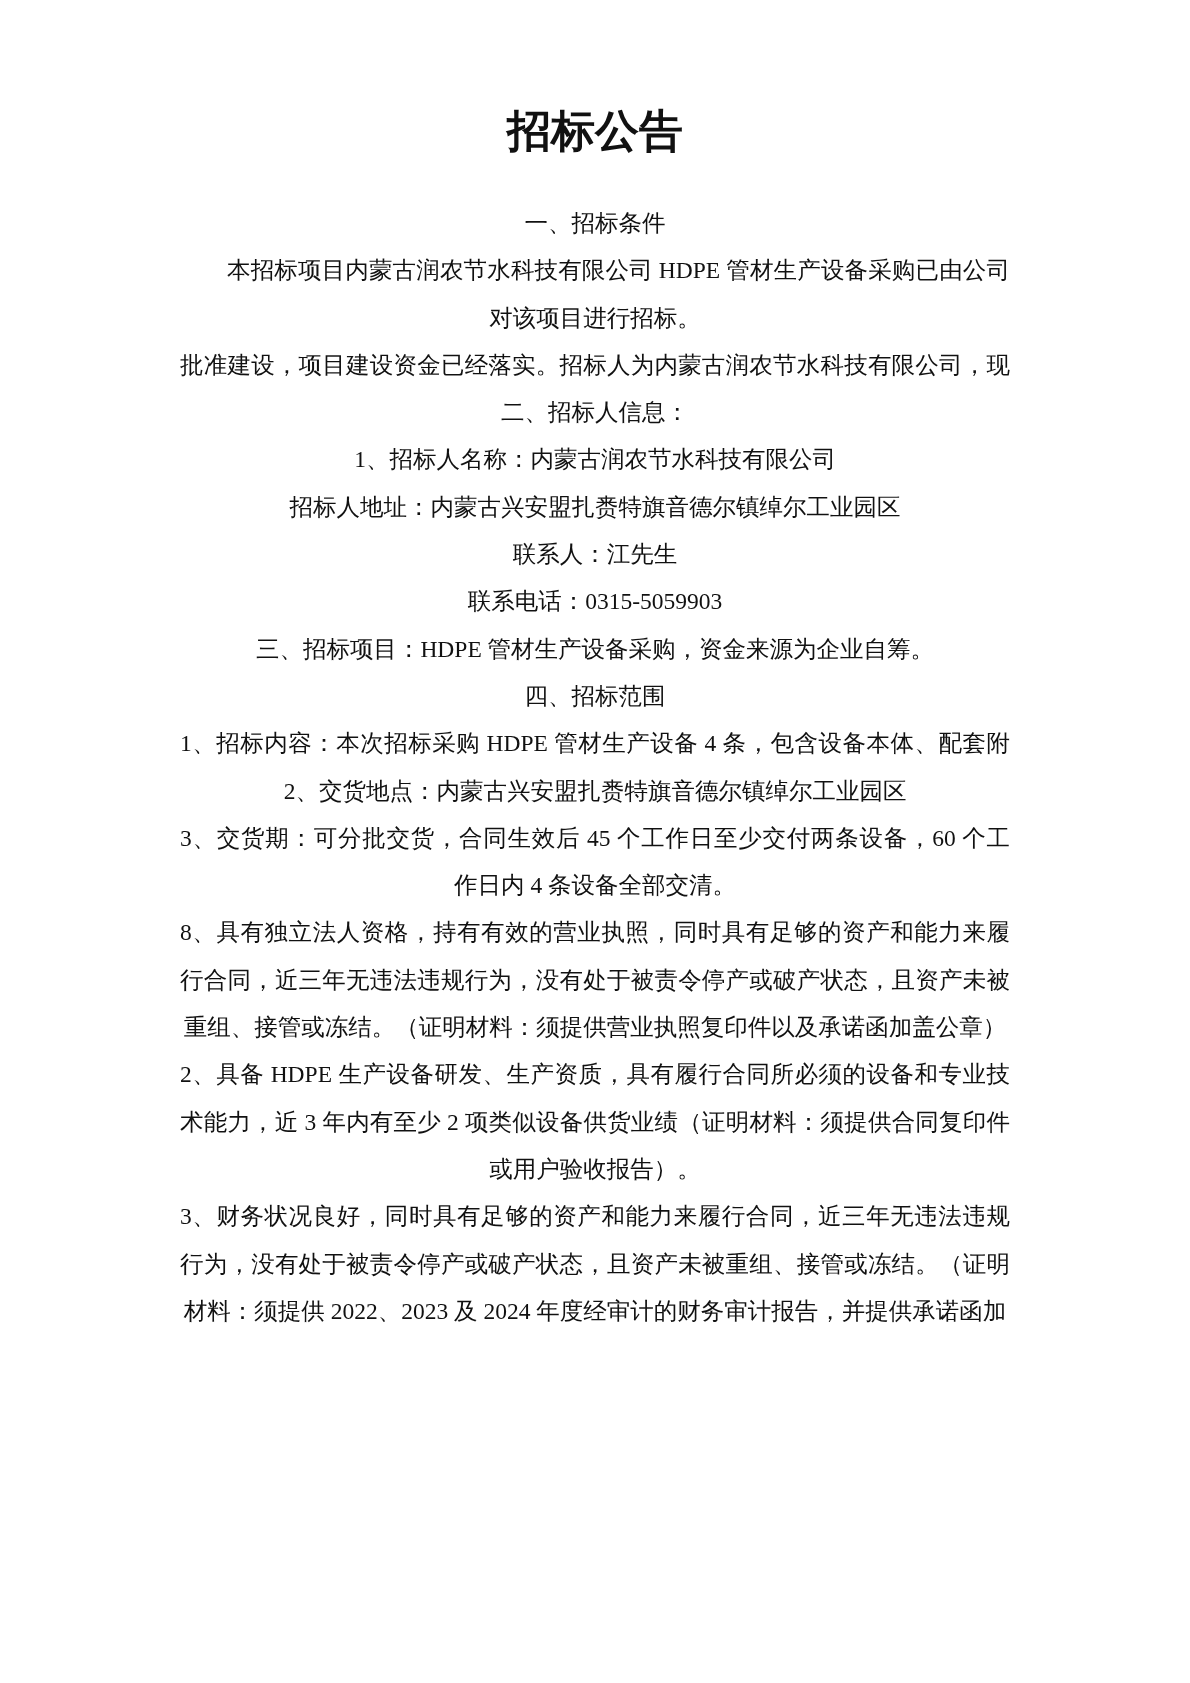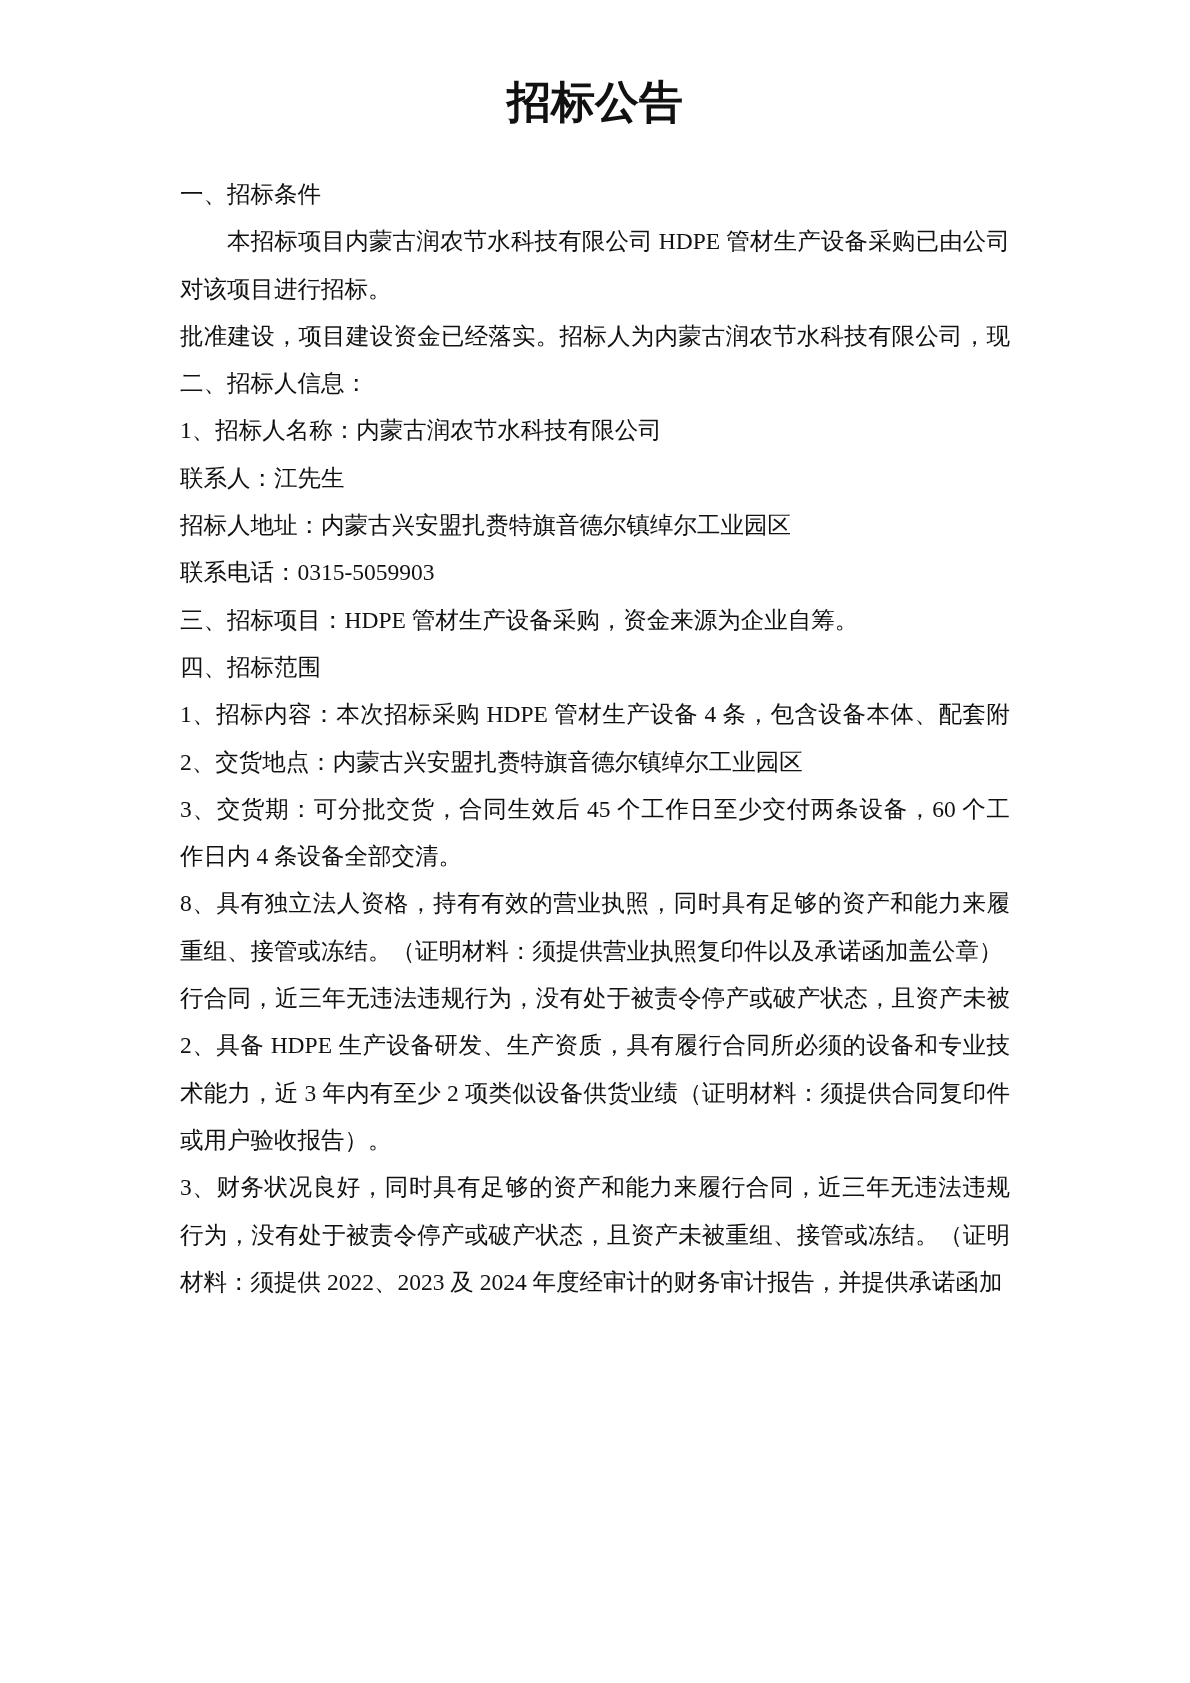--- a/index.html
+++ b/index.html
@@ -6,42 +6,42 @@
     margin: 0;
     padding: 0;
     background: #ffffff;
   }
   .page {
     position: relative;
     width: 1190px;
     height: 1683px;
     background: #ffffff;
     box-sizing: border-box;
-    padding-top: 78px;
+    padding-top: 107px;
     overflow: hidden;
     font-family: "Liberation Serif", "DejaVu Serif", serif;
     color: #111111;
   }
   .doc-title {
     margin: 0;
     font-size: 44px;
     line-height: 50px;
     font-weight: bold;
     text-align: center;
     letter-spacing: 0;
   }
   .doc-body {
     margin: 43px 180px 0 180px;
     width: 830px;
     font-size: 23.5px;
     line-height: 47.3px;
   }
   .line {
     white-space: nowrap;
-    text-align: left;
+    text-align: center;
   }
   .line.fill {
     text-align: justify;
     text-align-last: justify;
     text-justify: inter-character;
     font-family: Liberation Serif, serif;
   }
   .line.indent {
     padding-left: 47px;
   }
@@ -51,32 +51,32 @@
 
 <div class="page">
   <h1 class="doc-title">招标公告</h1>
   <div class="doc-body">
     <div class="line">一、招标条件</div>
     <div class="line fill indent">本招标项目内蒙古润农节水科技有限公司 HDPE 管材生产设备采购已由公司</div>
     <div class="line">对该项目进行招标。</div>
     <div class="line fill">批准建设，项目建设资金已经落实。招标人为内蒙古润农节水科技有限公司，现</div>
     <div class="line">二、招标人信息：</div>
     <div class="line">1、招标人名称：内蒙古润农节水科技有限公司</div>
+    <div class="line">招标人地址：内蒙古兴安盟扎赉特旗音德尔镇绰尔工业园区</div>
     <div class="line">联系人：江先生</div>
-    <div class="line">招标人地址：内蒙古兴安盟扎赉特旗音德尔镇绰尔工业园区</div>
     <div class="line">联系电话：0315-5059903</div>
     <div class="line">三、招标项目：HDPE 管材生产设备采购，资金来源为企业自筹。</div>
     <div class="line">四、招标范围</div>
     <div class="line fill">1、招标内容：本次招标采购 HDPE 管材生产设备 4 条，包含设备本体、配套附</div>
     <div class="line">2、交货地点：内蒙古兴安盟扎赉特旗音德尔镇绰尔工业园区</div>
     <div class="line fill">3、交货期：可分批交货，合同生效后 45 个工作日至少交付两条设备，60 个工</div>
     <div class="line">作日内 4 条设备全部交清。</div>
     <div class="line fill">8、具有独立法人资格，持有有效的营业执照，同时具有足够的资产和能力来履</div>
+    <div class="line fill">行合同，近三年无违法违规行为，没有处于被责令停产或破产状态，且资产未被</div>
     <div class="line">重组、接管或冻结。（证明材料：须提供营业执照复印件以及承诺函加盖公章）</div>
-    <div class="line fill">行合同，近三年无违法违规行为，没有处于被责令停产或破产状态，且资产未被</div>
     <div class="line fill">2、具备 HDPE 生产设备研发、生产资质，具有履行合同所必须的设备和专业技</div>
     <div class="line fill">术能力，近 3 年内有至少 2 项类似设备供货业绩（证明材料：须提供合同复印件</div>
     <div class="line">或用户验收报告）。</div>
     <div class="line fill">3、财务状况良好，同时具有足够的资产和能力来履行合同，近三年无违法违规</div>
     <div class="line fill">行为，没有处于被责令停产或破产状态，且资产未被重组、接管或冻结。（证明</div>
     <div class="line">材料：须提供 2022、2023 及 2024 年度经审计的财务审计报告，并提供承诺函加</div>
   </div>
 </div>
 
 </body></html>

